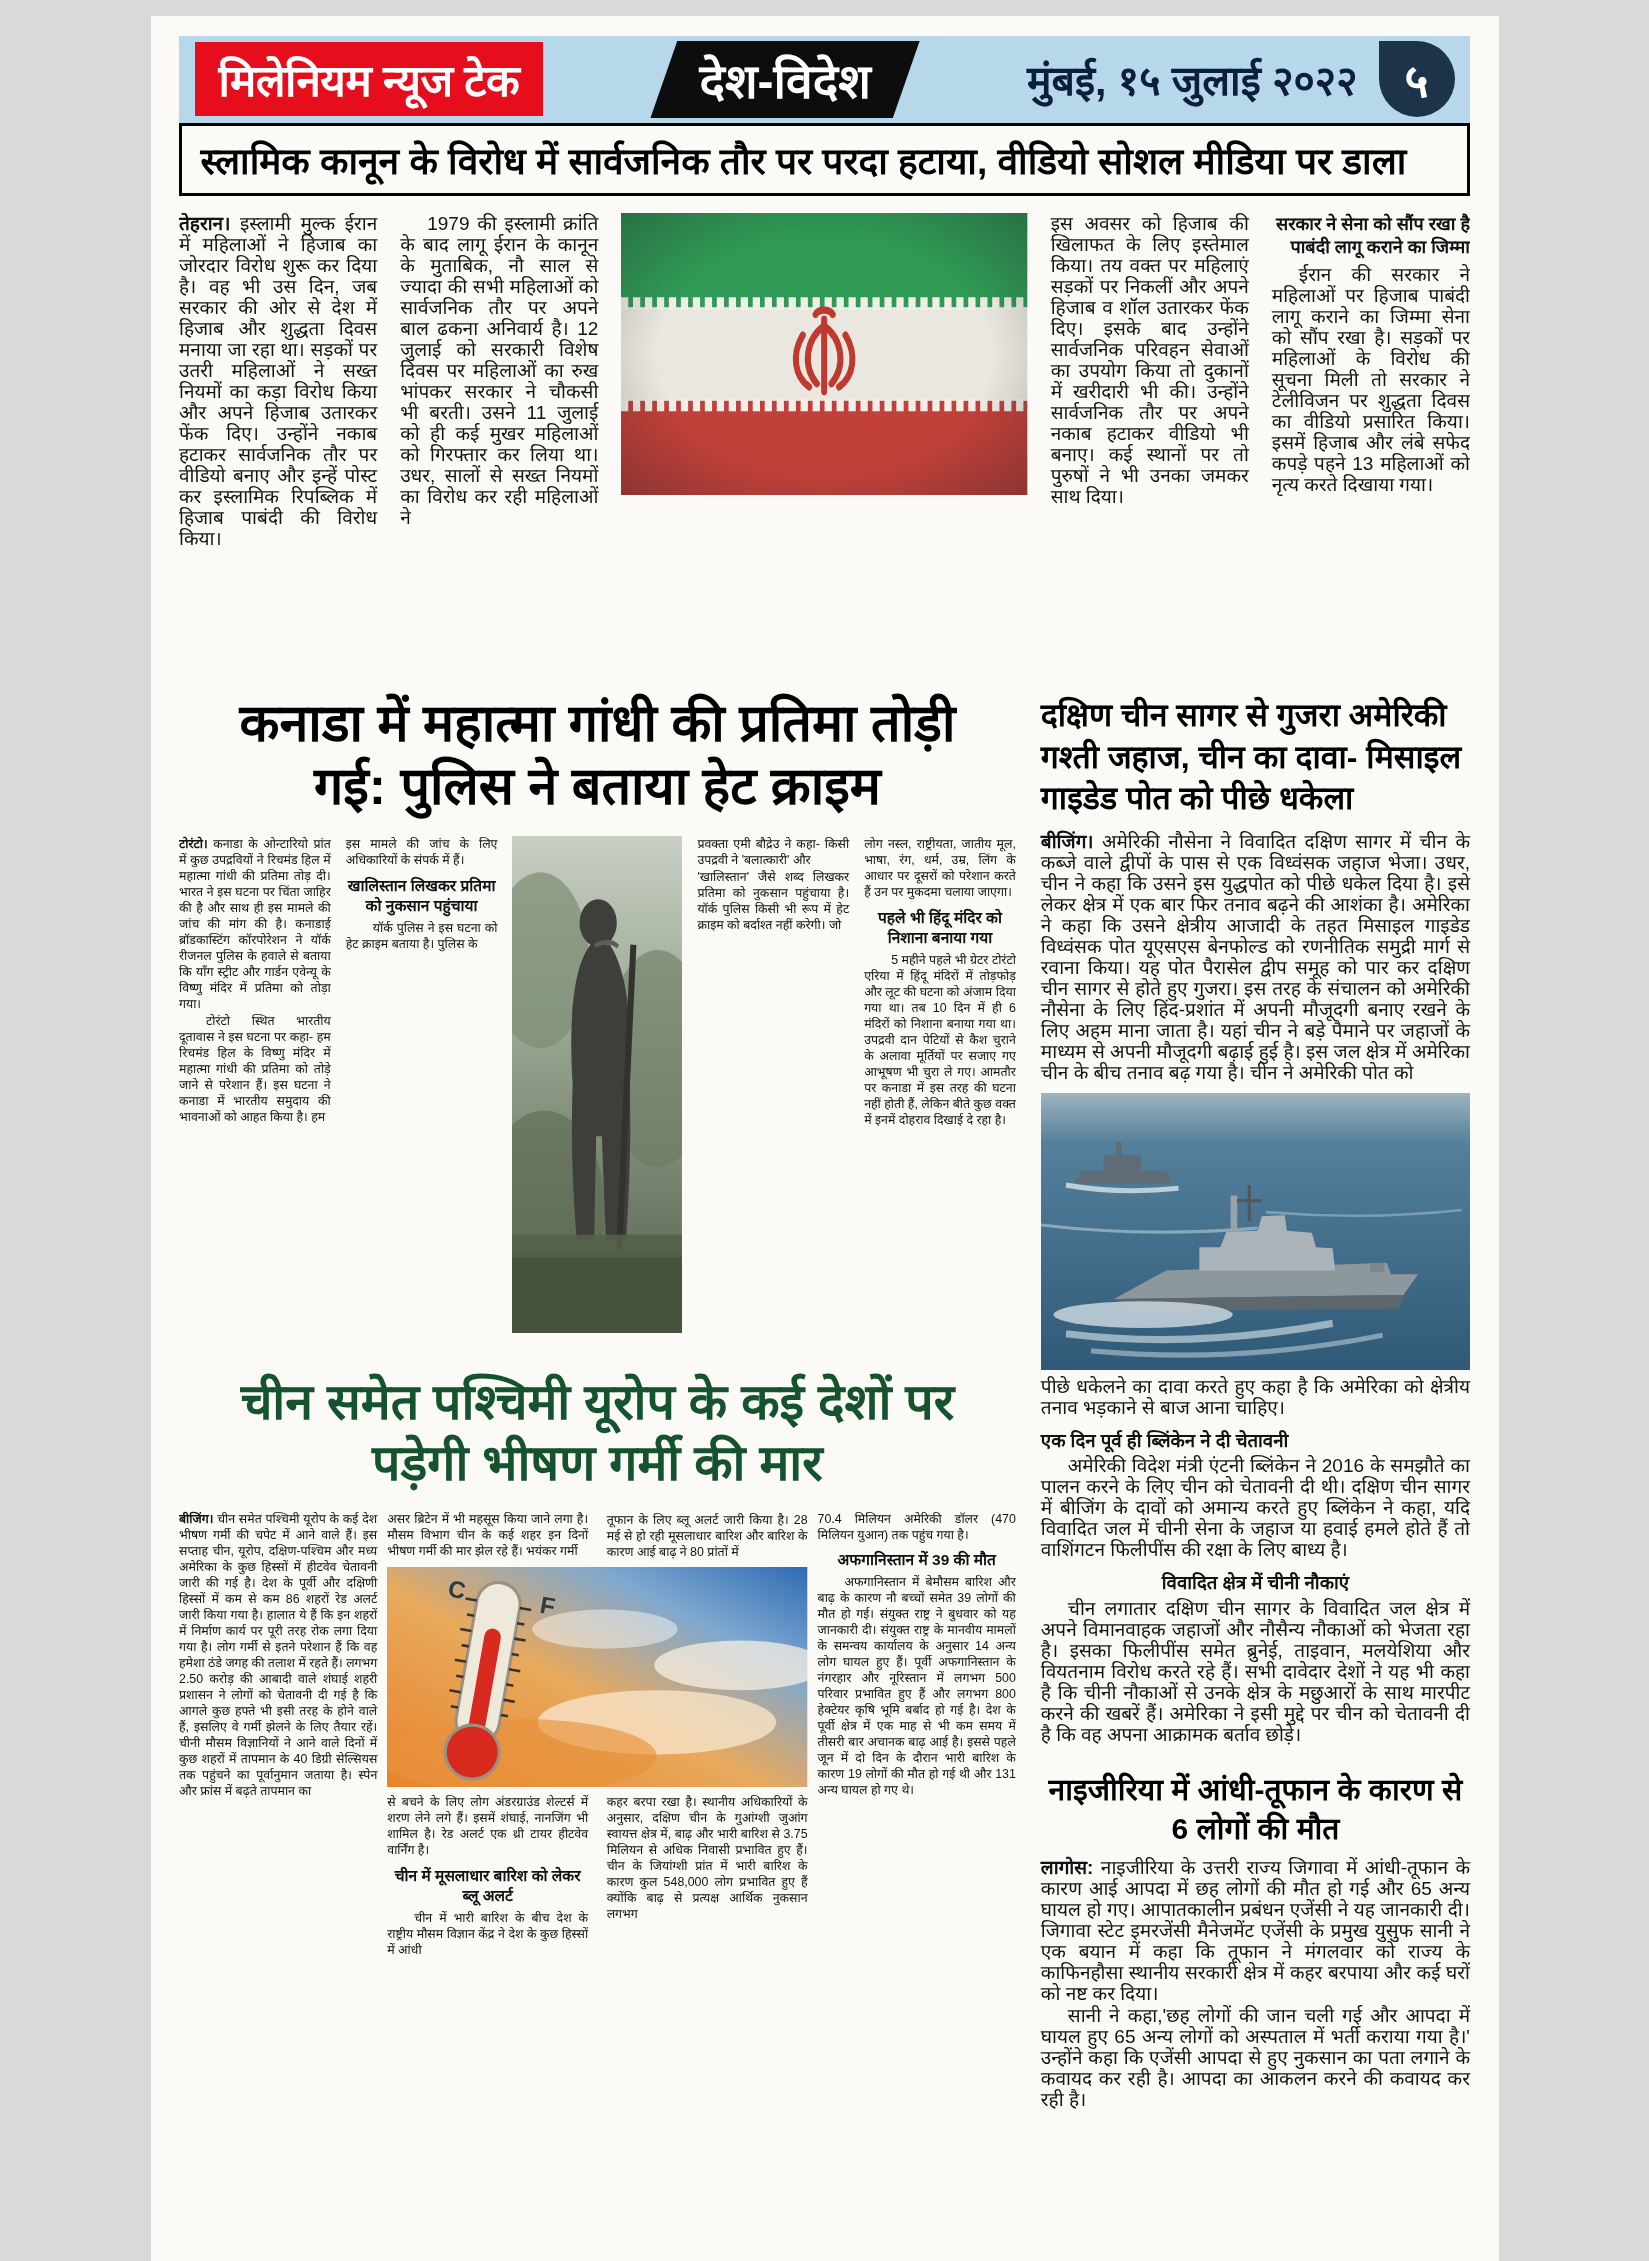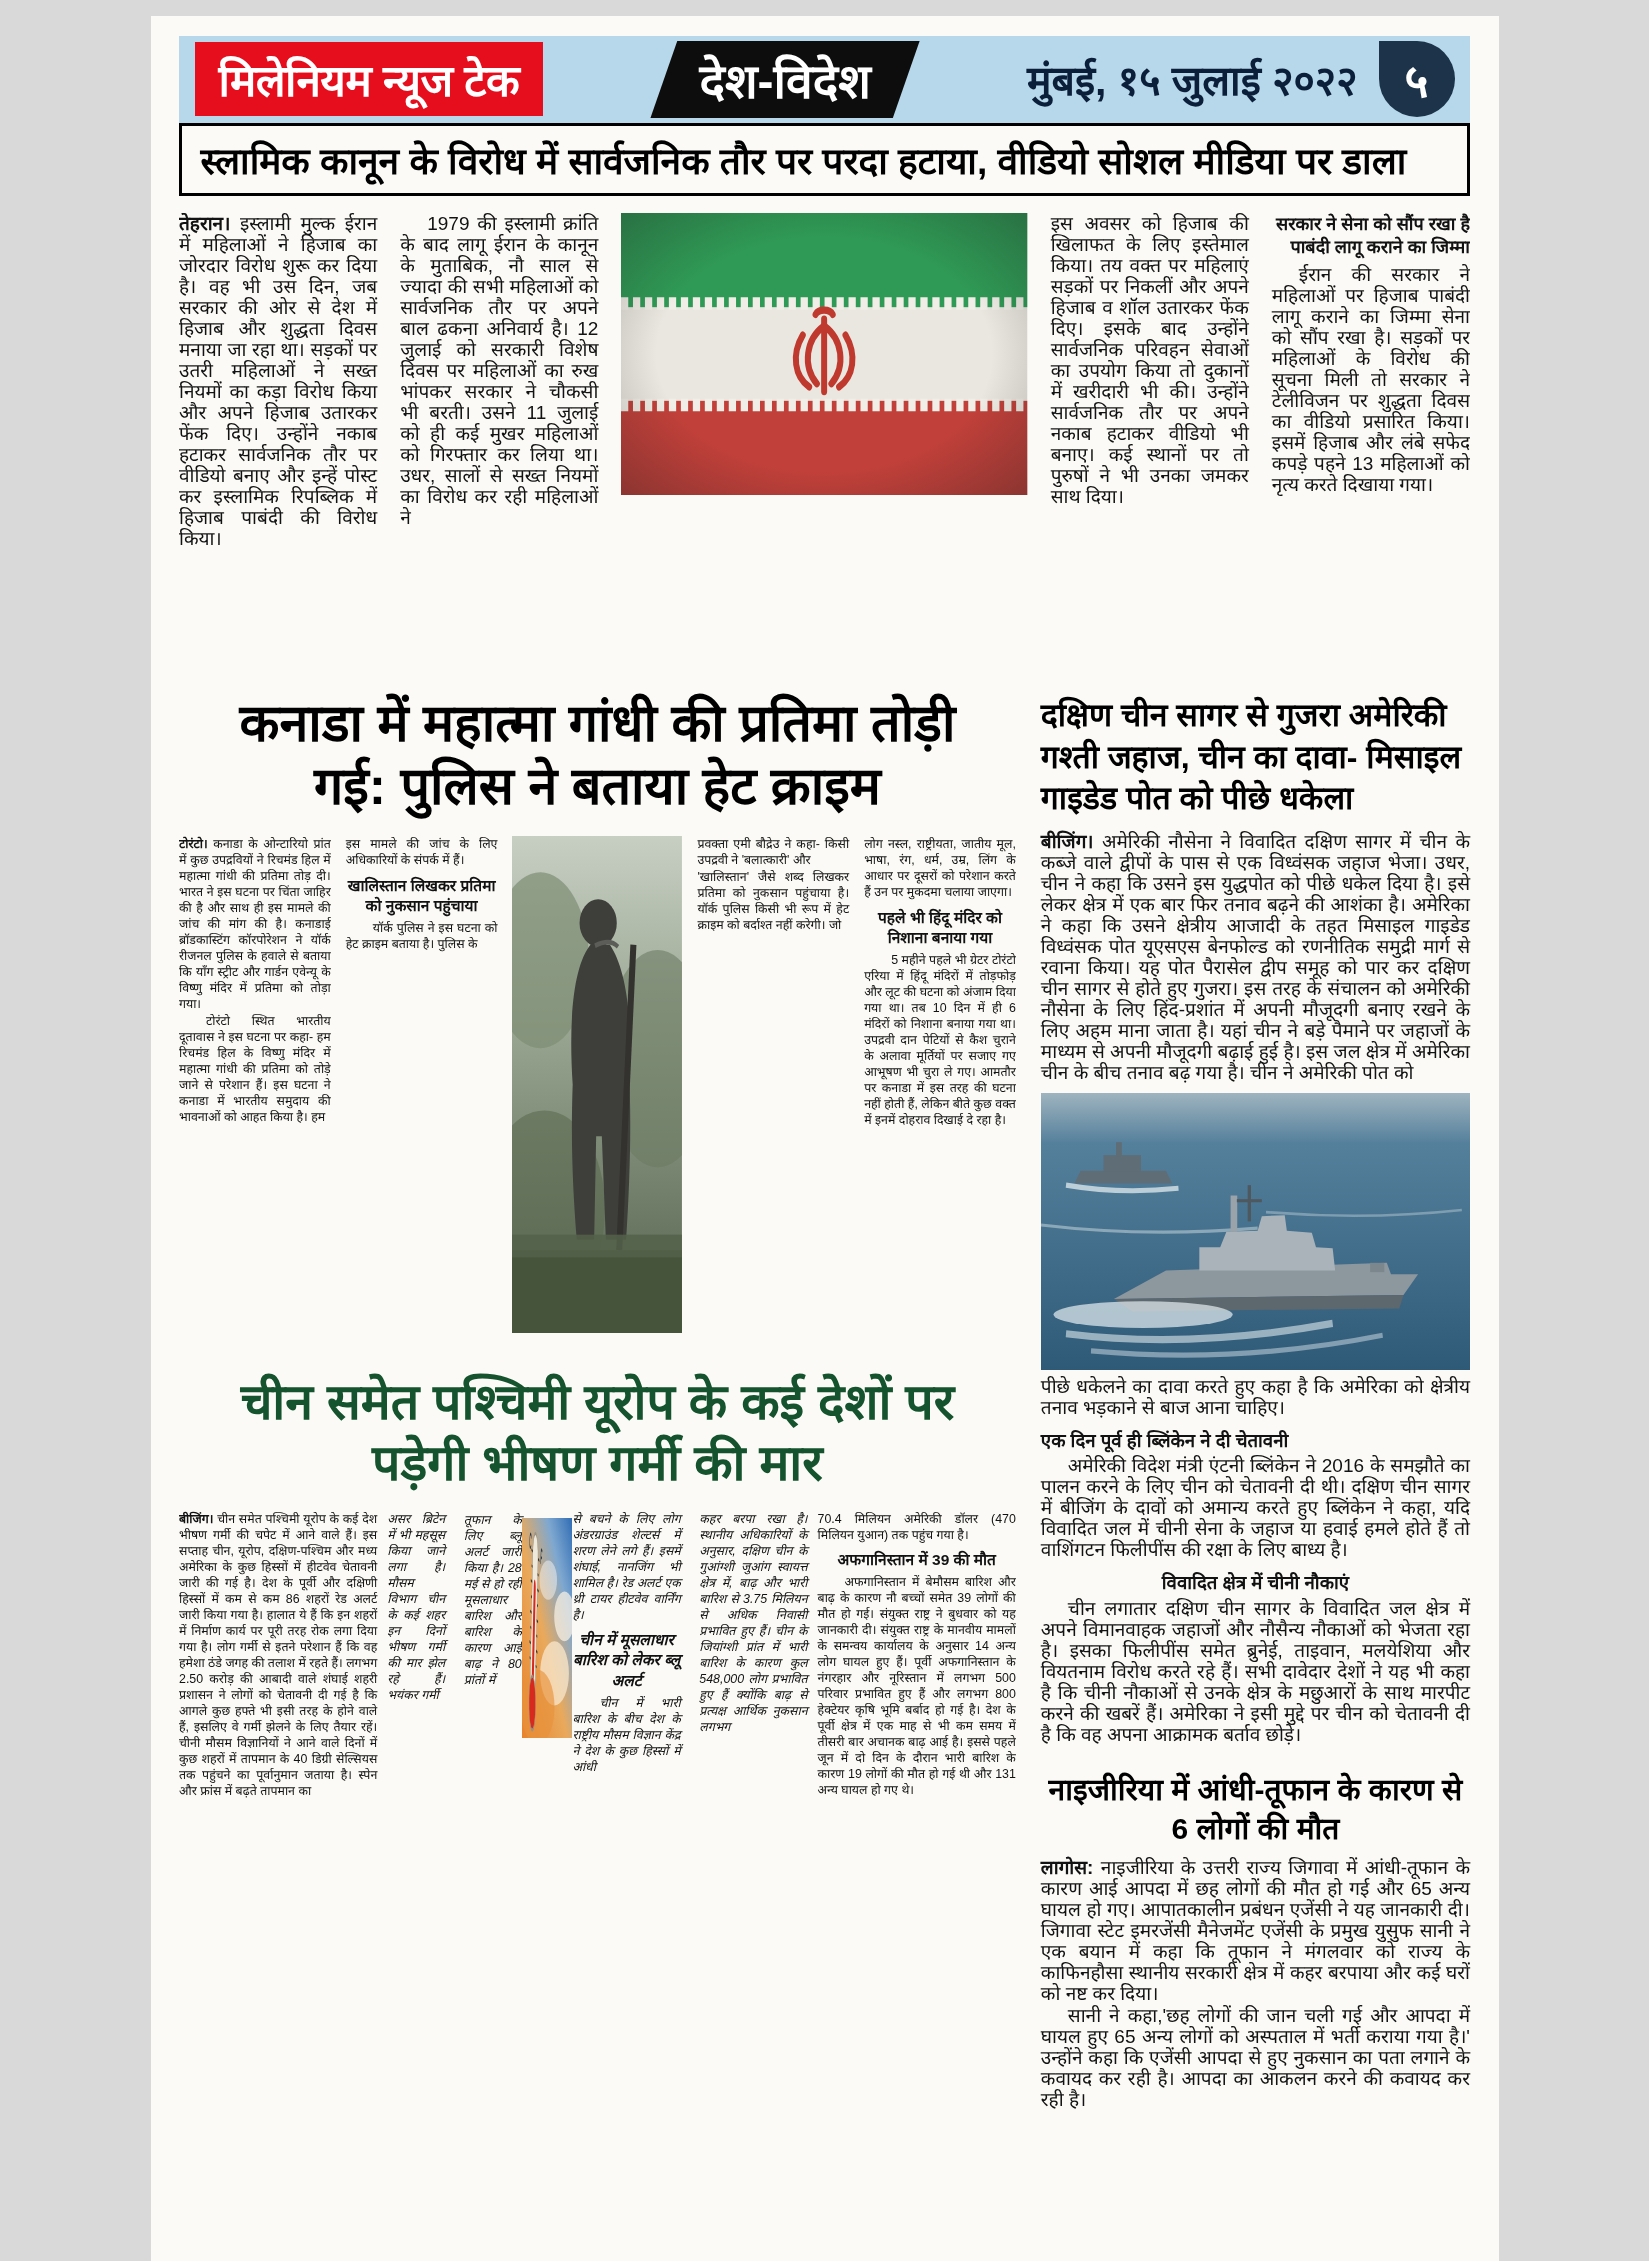--- a/index.html
+++ b/index.html
@@ -78,21 +78,21 @@
   .g-fig { flex:1.12; min-width:0; }
   .g-fig svg { width:100%; height:497px; display:block; }
   
   .heat-section { margin-top:24px; }
   .heat-headline {
     font-size:50px; font-weight:800; text-align:center;
     line-height:1.22; margin:0 21px 16.6px; color:#14532d;
   }
   .heat-body { display:flex; gap:10px; height:600px; overflow:hidden; }
   .h-col { flex:1; min-width:0; }
-  .h-mid { flex:2.12; min-width:0; display:flex; flex-direction:row;font-style:italic; }
+  .h-mid { flex:2.12; min-width:0; display:flex; flex-direction:column; }
   .h-row { display:flex; gap:18.6px; }
   .h-row > * { flex:1; min-width:0; }
   .h-fig svg { width:100%; height:220px; display:block; margin:7.2px 0; }
   
   .ship-headline {
     font-size:32px; font-weight:800; line-height:1.3;
     margin:5.2px 0 11.4px; color:#000;
   }
   .ship-fig svg { width:100%; height:277px; display:block; margin:9.3px 0 6.2px; }
   .rail-subhead { font-size:18.6px; font-weight:800; margin:9.3px 0 3.1px; }

